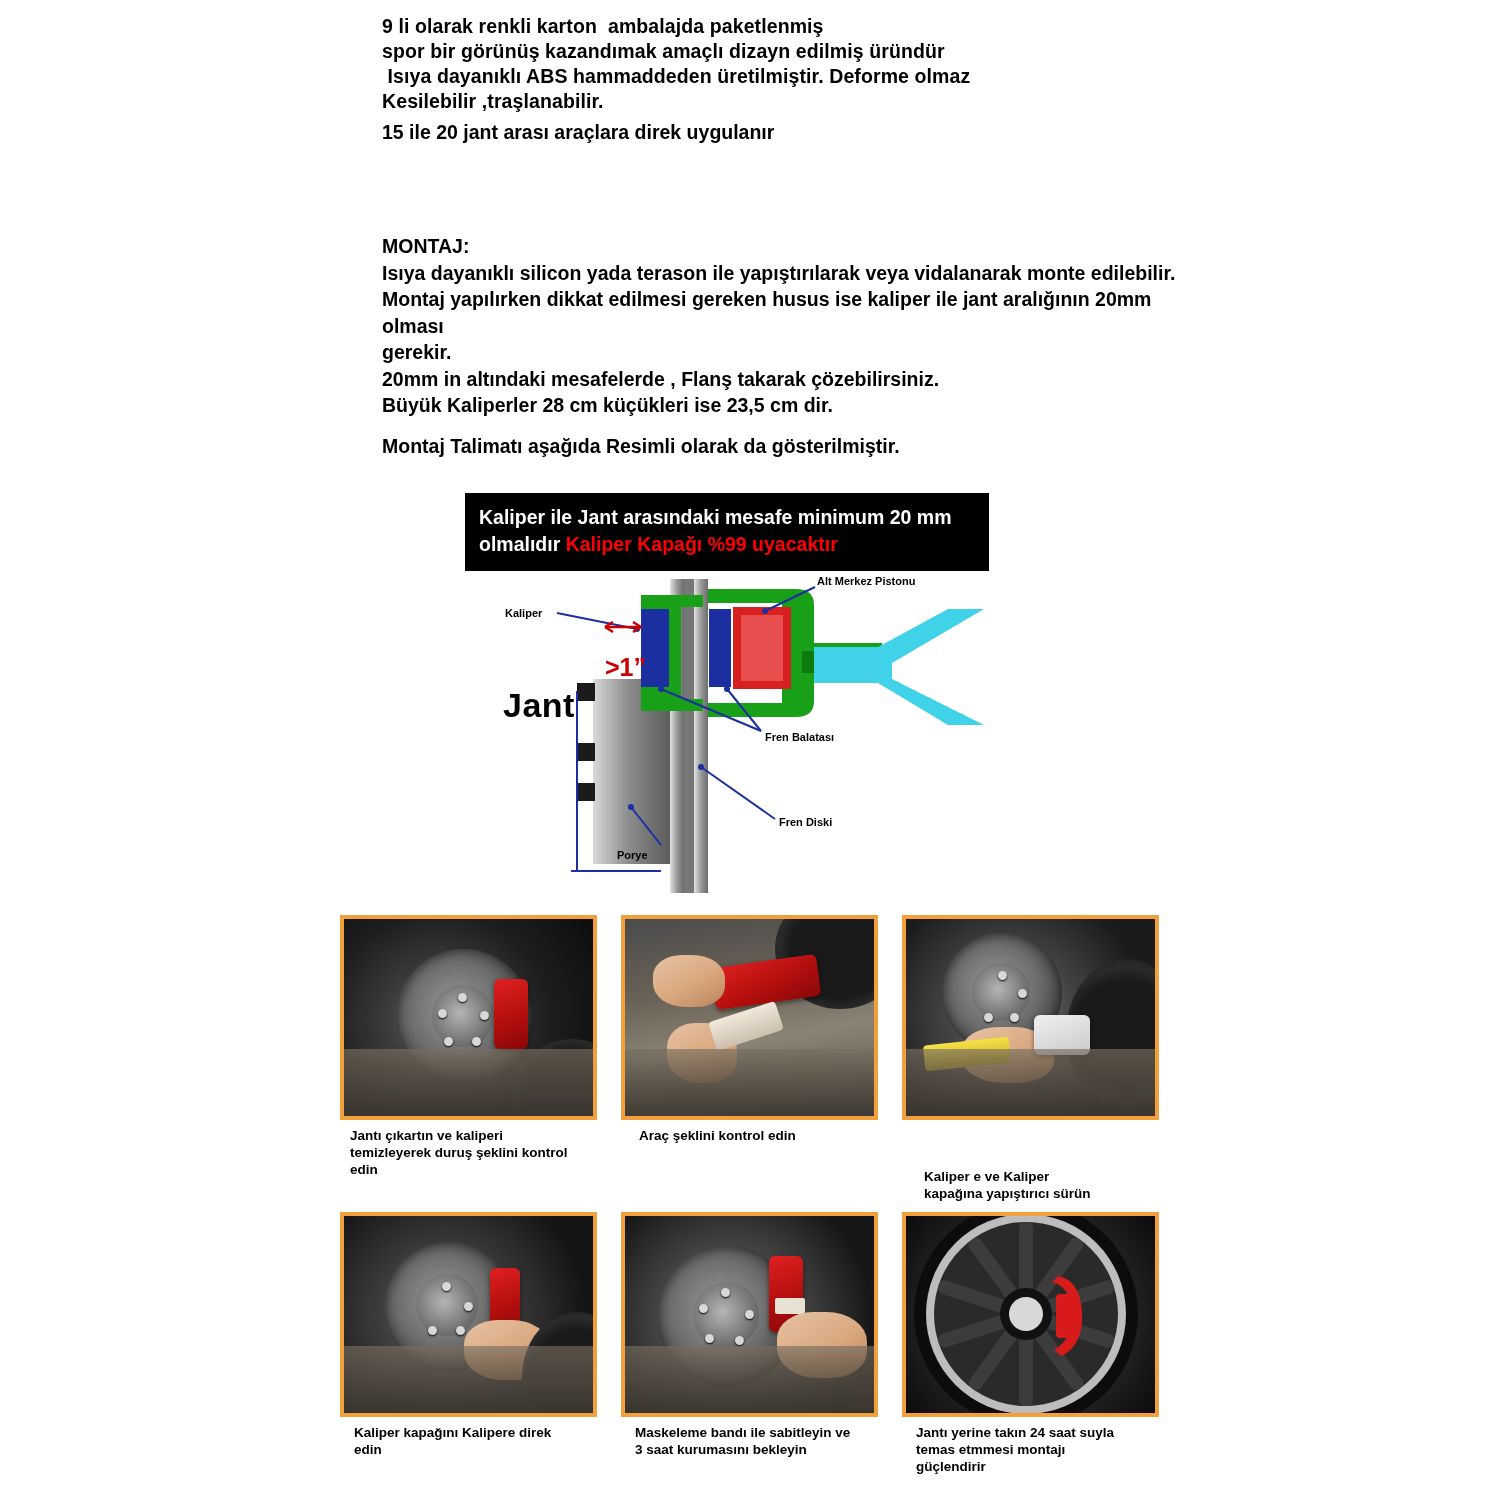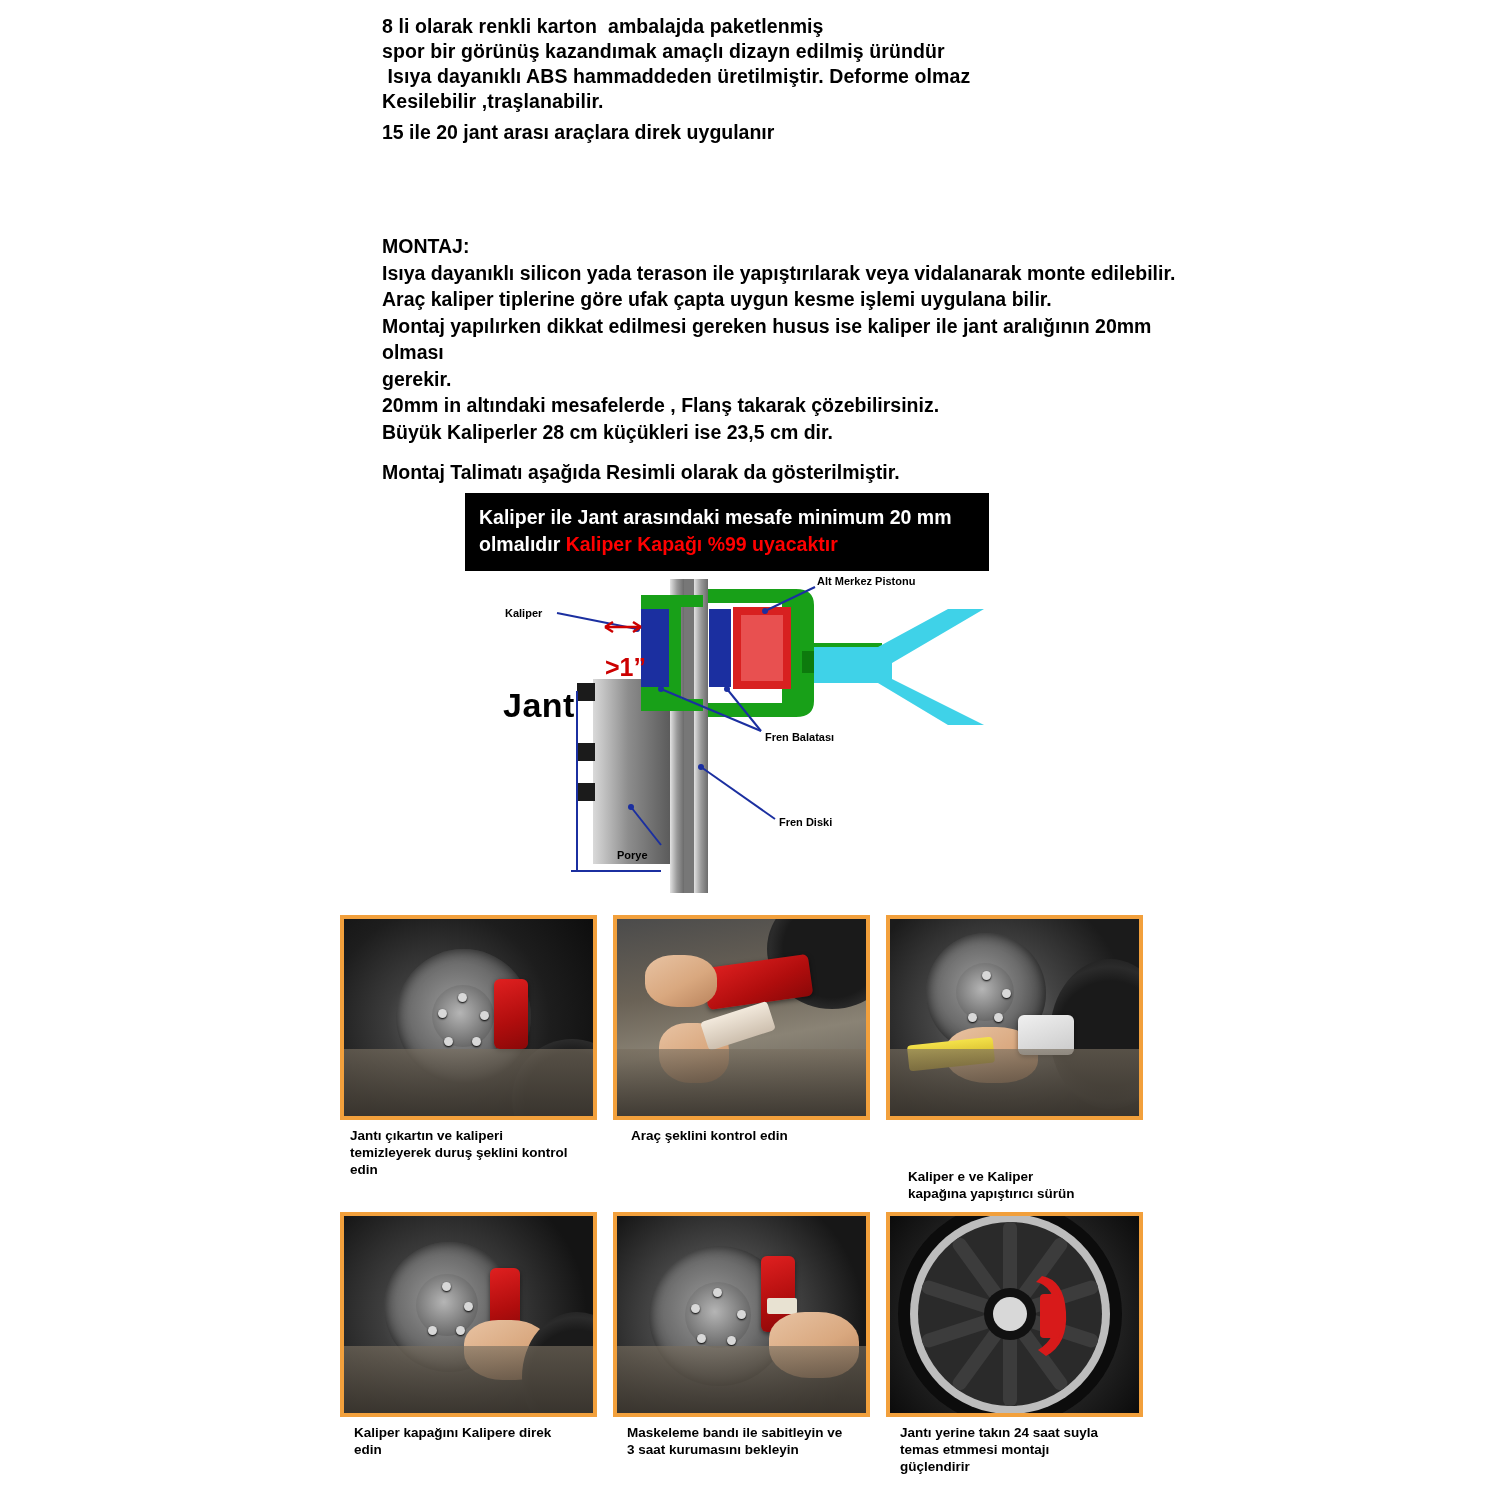--- a/index.html
+++ b/index.html
@@ -61,21 +61,21 @@
   }
   .gt1{
     position:absolute;left:140px;top:82px;
     font-size:25px;font-weight:bold;color:#cc0000;
   }
 
   
   .grid{
     position:absolute;left:340px;top:915px;width:820px;
   }
-  .row{display:flex;gap:16px;margin-bottom:6px;}
+  .row{display:flex;gap:24px;margin-bottom:6px;}
   .cell{width:257px;}
   .photo{
     width:257px;height:205px;
     border:4px solid #f2a03c;
     box-sizing:border-box;
     position:relative;overflow:hidden;
     background:#1a1a1a;
   }
   .cap{
     font-size:13.5px;font-weight:bold;line-height:17px;
@@ -124,32 +124,31 @@
   }
   .tapebit{position:absolute;background:#e8e2d2;border-radius:2px;}
   .floor{position:absolute;left:0;bottom:0;width:100%;height:34%;background:linear-gradient(180deg,rgba(120,110,95,.65),rgba(60,55,48,.9));}
 </style>
 </head>
 <body>
 
 <div class="page">
 
   <div class="intro">
-    <span class="ln">8 li olarak renkli karton  ambalajda paketlenmiş</span>
+    <span class="ln">9 li olarak renkli karton  ambalajda paketlenmiş</span>
     <span class="ln">spor bir görünüş kazandımak amaçlı dizayn edilmiş üründür</span>
     <span class="ln"> Isıya dayanıklı ABS hammaddeden üretilmiştir. Deforme olmaz</span>
     <span class="ln">Kesilebilir ,traşlanabilir.</span>
   </div>
 
   <div class="intro-second">15 ile 20  jant  arası   araçlara direk uygulanır</div>
 
   <div class="montaj">
     <span class="ln">MONTAJ:</span>
     <span class="ln">Isıya dayanıklı silicon yada terason ile yapıştırılarak veya  vidalanarak monte edilebilir.</span>
-    <span class="ln">Araç kaliper tiplerine göre ufak çapta uygun kesme işlemi uygulana bilir.</span>
     <span class="ln">Montaj yapılırken dikkat edilmesi gereken husus ise kaliper ile jant aralığının 20mm olması</span>
     <span class="ln">gerekir.</span>
     <span class="ln">20mm in altındaki mesafelerde , Flanş takarak çözebilirsiniz.</span>
     <span class="ln">Büyük Kaliperler 28 cm küçükleri ise 23,5 cm dir.</span>
     <span class="gap"></span>
     <span class="ln">Montaj Talimatı aşağıda Resimli olarak da gösterilmiştir.</span>
   </div>
 
   <div class="diagram">
 

